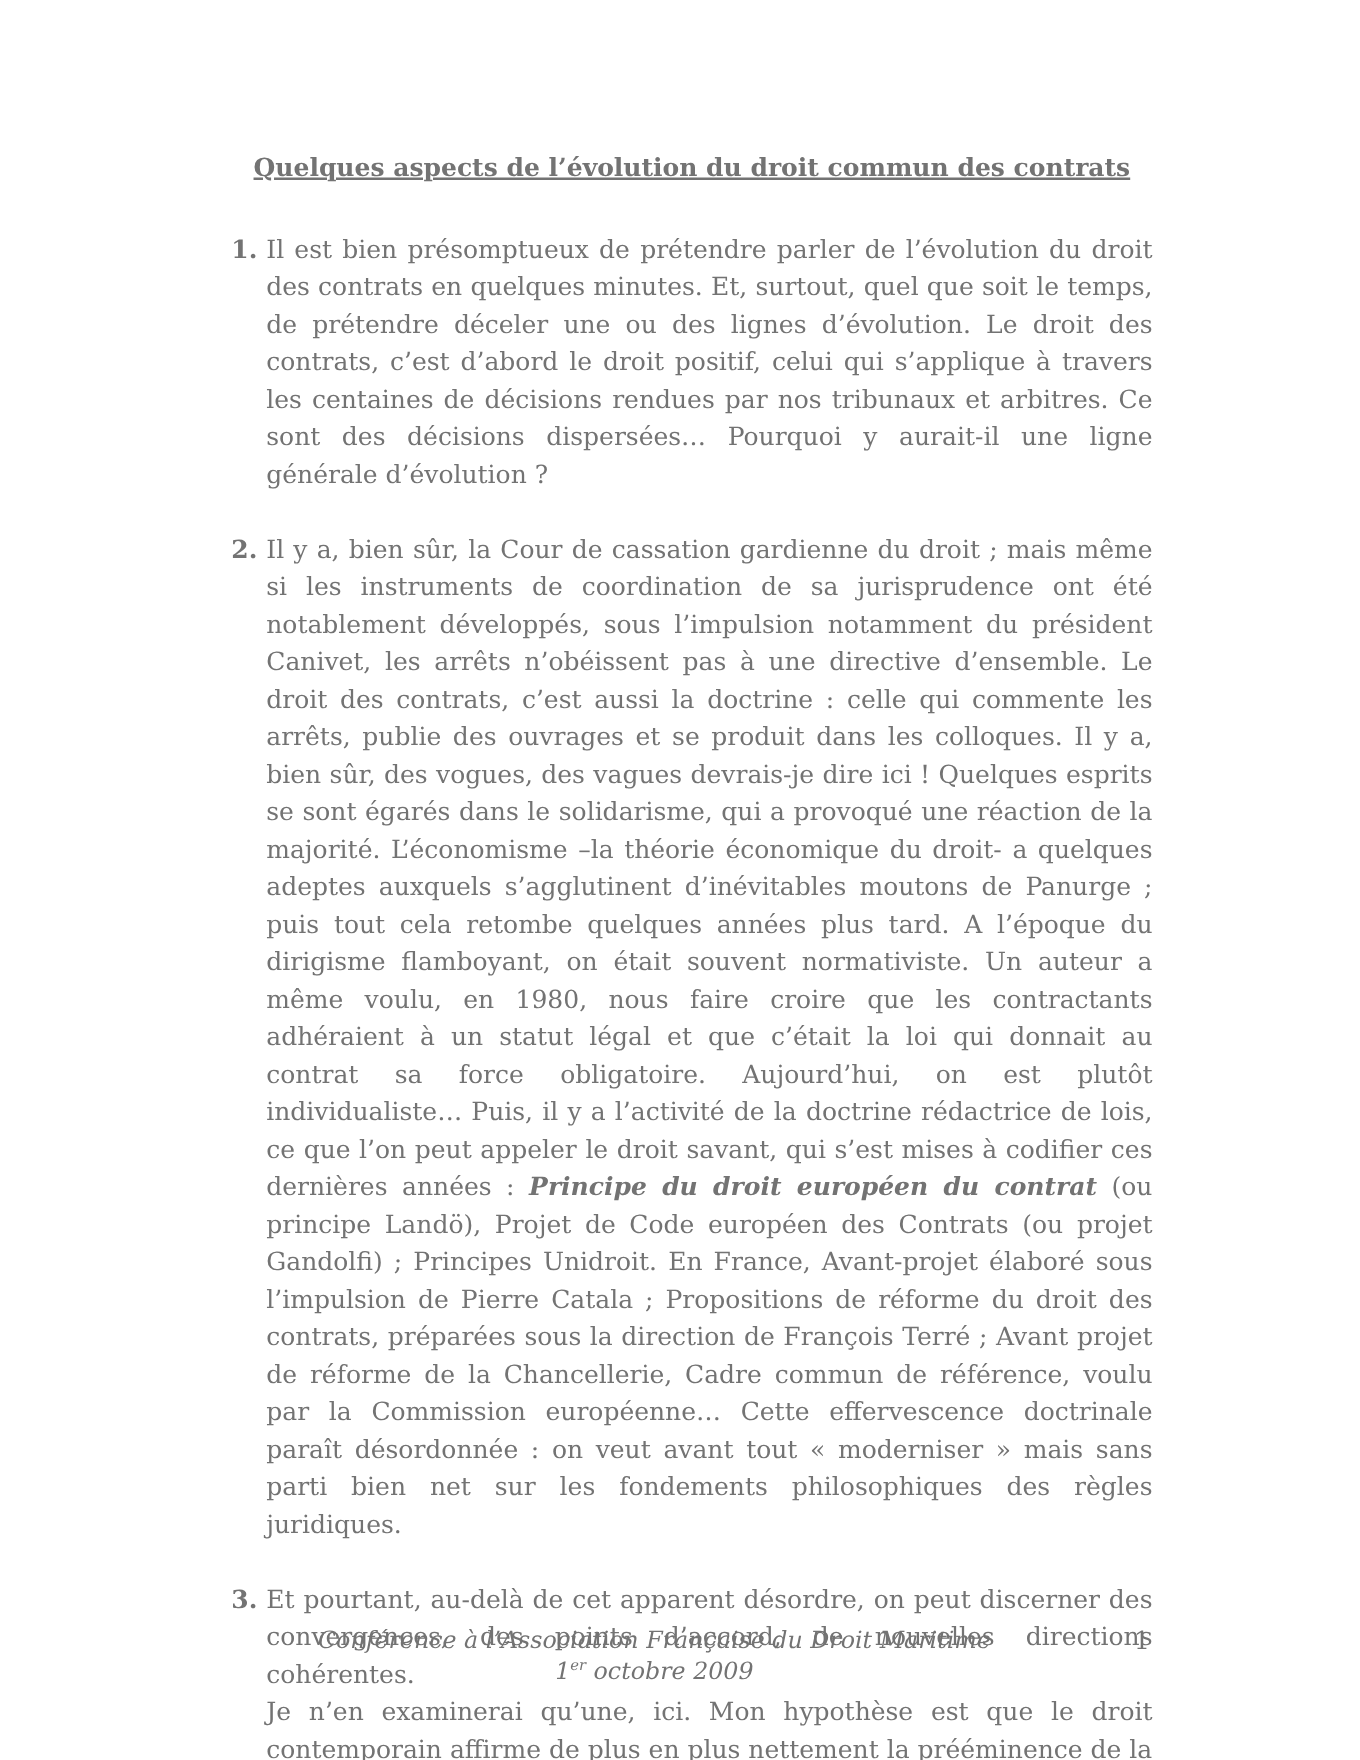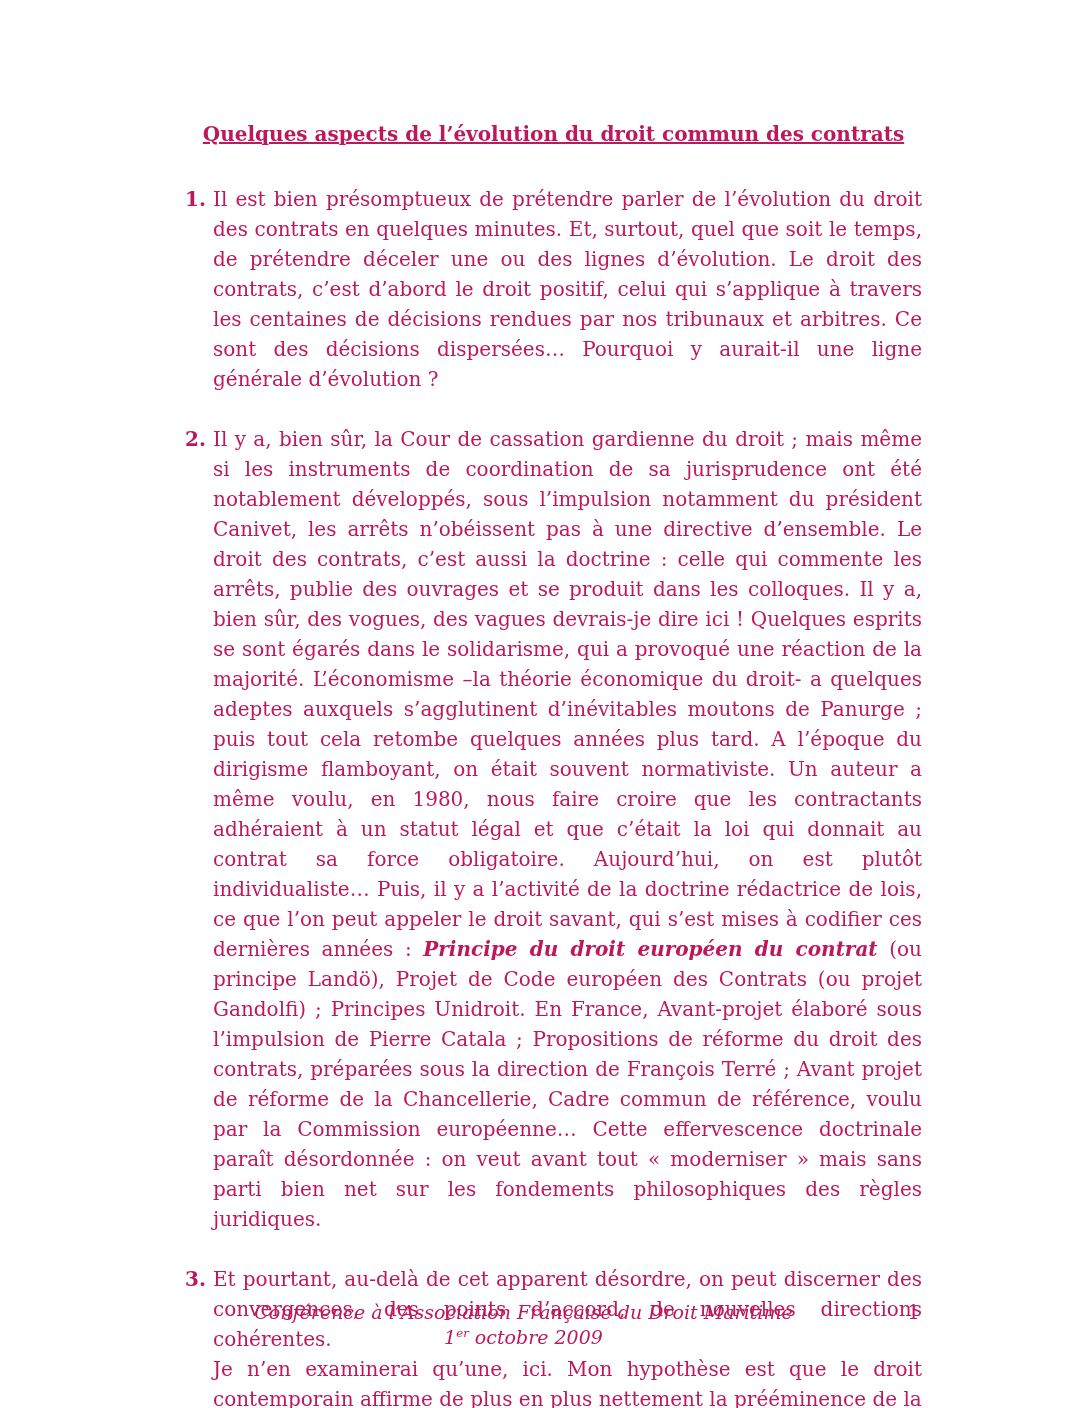--- a/index.html
+++ b/index.html
@@ -4,21 +4,21 @@
 <style>
   html, body { margin: 0; padding: 0; background: #ffffff; }
   .page {
     width: 1088px;
     height: 1408px;
     background: #ffffff;
     position: relative;
     box-sizing: border-box;
     padding: 120px 166px 0 185px;
     font-family: "DejaVu Serif", serif;
-    color: #be185d;
+    color: #737373;
     overflow: hidden;
   }
   .doc-title {
     text-align: center;
     font-weight: bold;
     text-decoration: underline;
     font-size: 20px;
     line-height: 28px;
     margin: 0 0 36px 0;
   }

